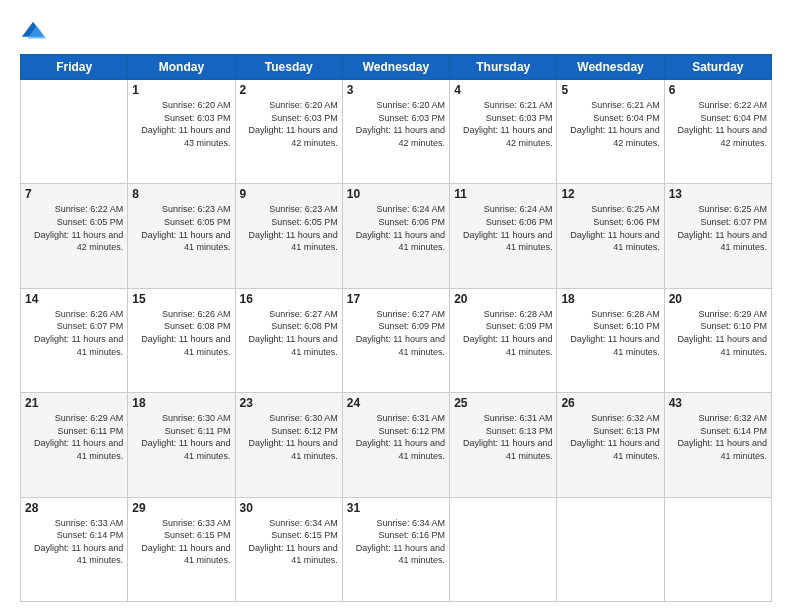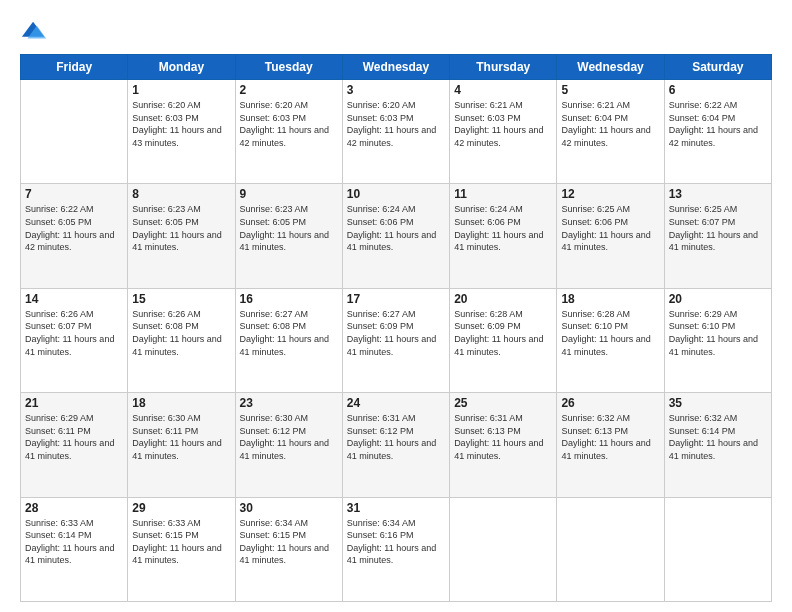--- a/index.html
+++ b/index.html
@@ -83,20 +83,21 @@
       font-size: 12px;
       font-weight: bold;
       color: #222;
       display: block;
       margin-bottom: 2px;
     }
     .day-info {
       font-size: 9px;
       color: #333;
       line-height: 1.4;
+      text-align: right;
     }
     .empty-cell {
       background: #f9f9f9;
     }
     .row-shaded td {
       background: #f5f5f5;
     }
     .row-white td {
       background: #ffffff;
     }
@@ -241,21 +242,21 @@
           </td>
           <td>
             <span class="day-number">25</span>
             <div class="day-info">Sunrise: 6:31 AM<br>Sunset: 6:13 PM<br>Daylight: 11 hours and 41 minutes.</div>
           </td>
           <td>
             <span class="day-number">26</span>
             <div class="day-info">Sunrise: 6:32 AM<br>Sunset: 6:13 PM<br>Daylight: 11 hours and 41 minutes.</div>
           </td>
           <td>
-            <span class="day-number">35</span>
+            <span class="day-number">43</span>
             <div class="day-info">Sunrise: 6:32 AM<br>Sunset: 6:14 PM<br>Daylight: 11 hours and 41 minutes.</div>
           </td>
         </tr>
         <tr class="row-white">
           <td>
             <span class="day-number">28</span>
             <div class="day-info">Sunrise: 6:33 AM<br>Sunset: 6:14 PM<br>Daylight: 11 hours and 41 minutes.</div>
           </td>
           <td>
             <span class="day-number">29</span>

